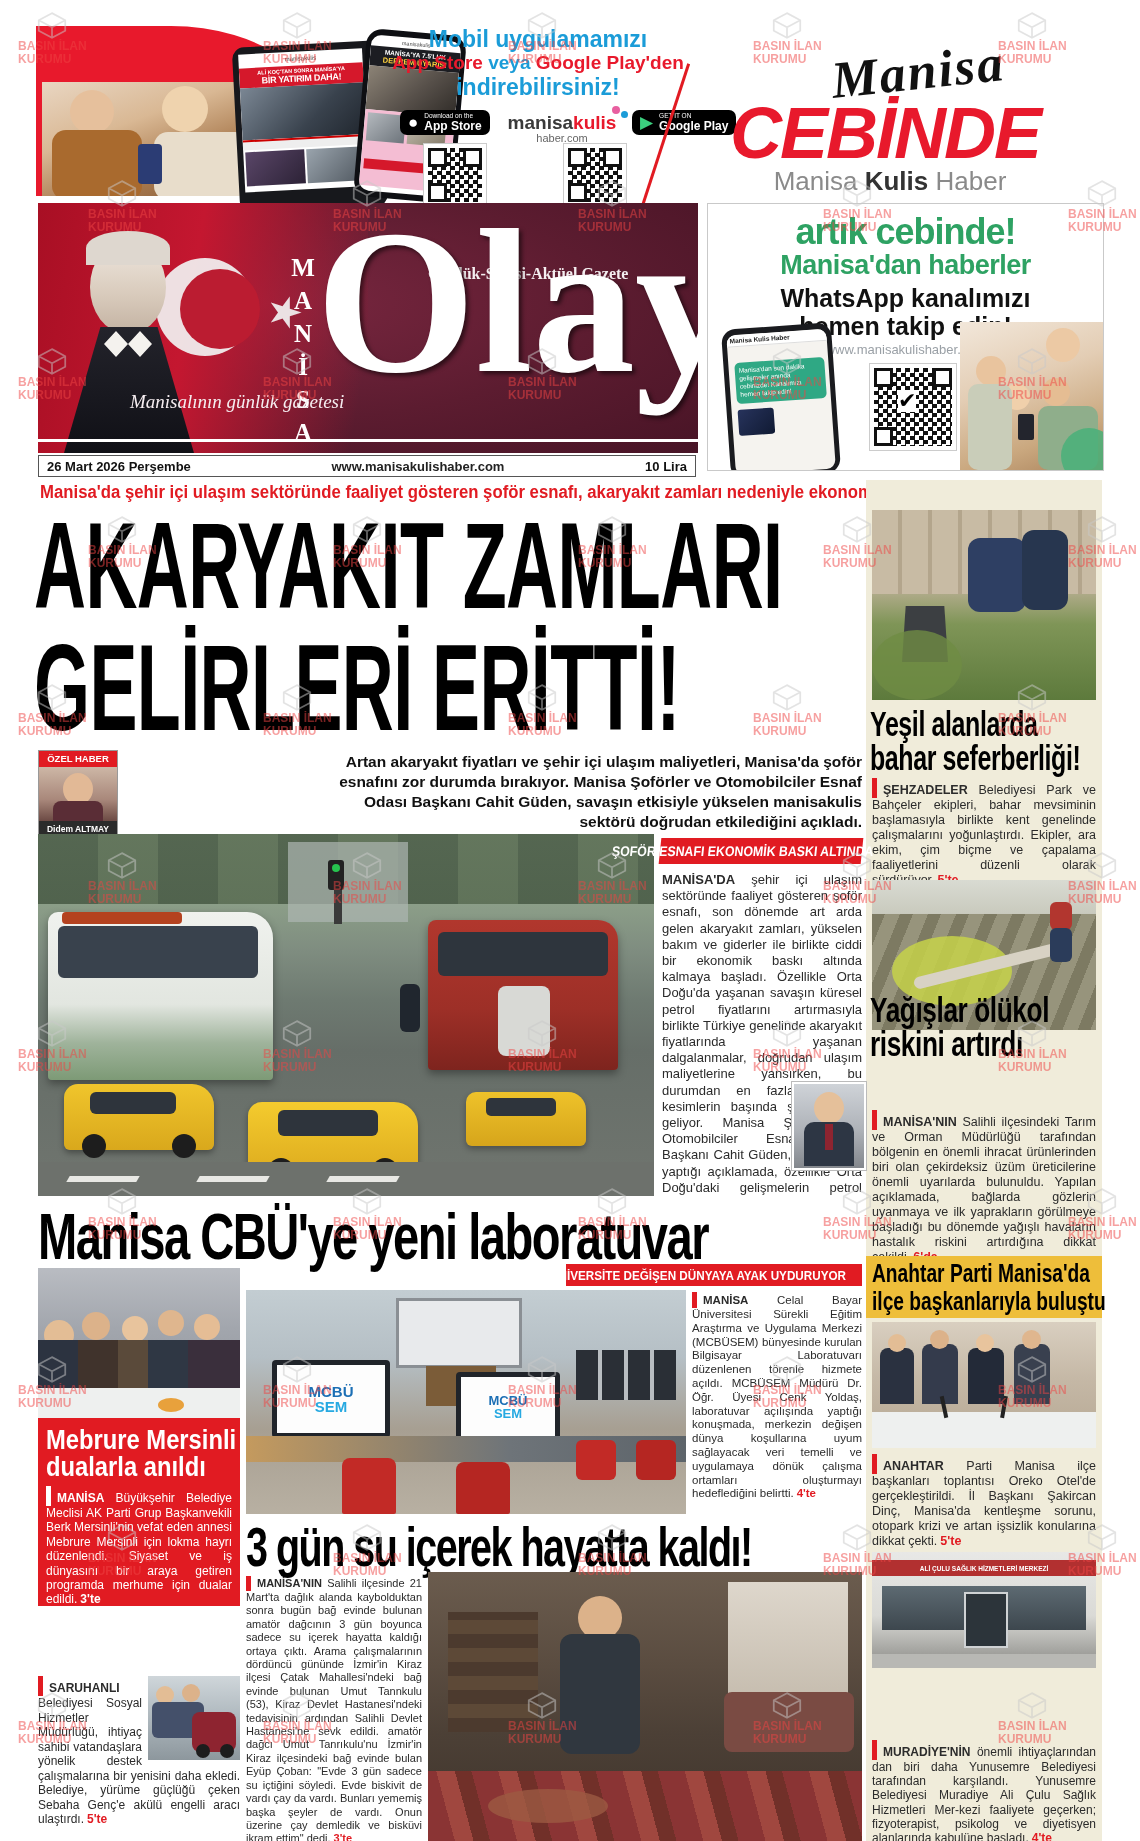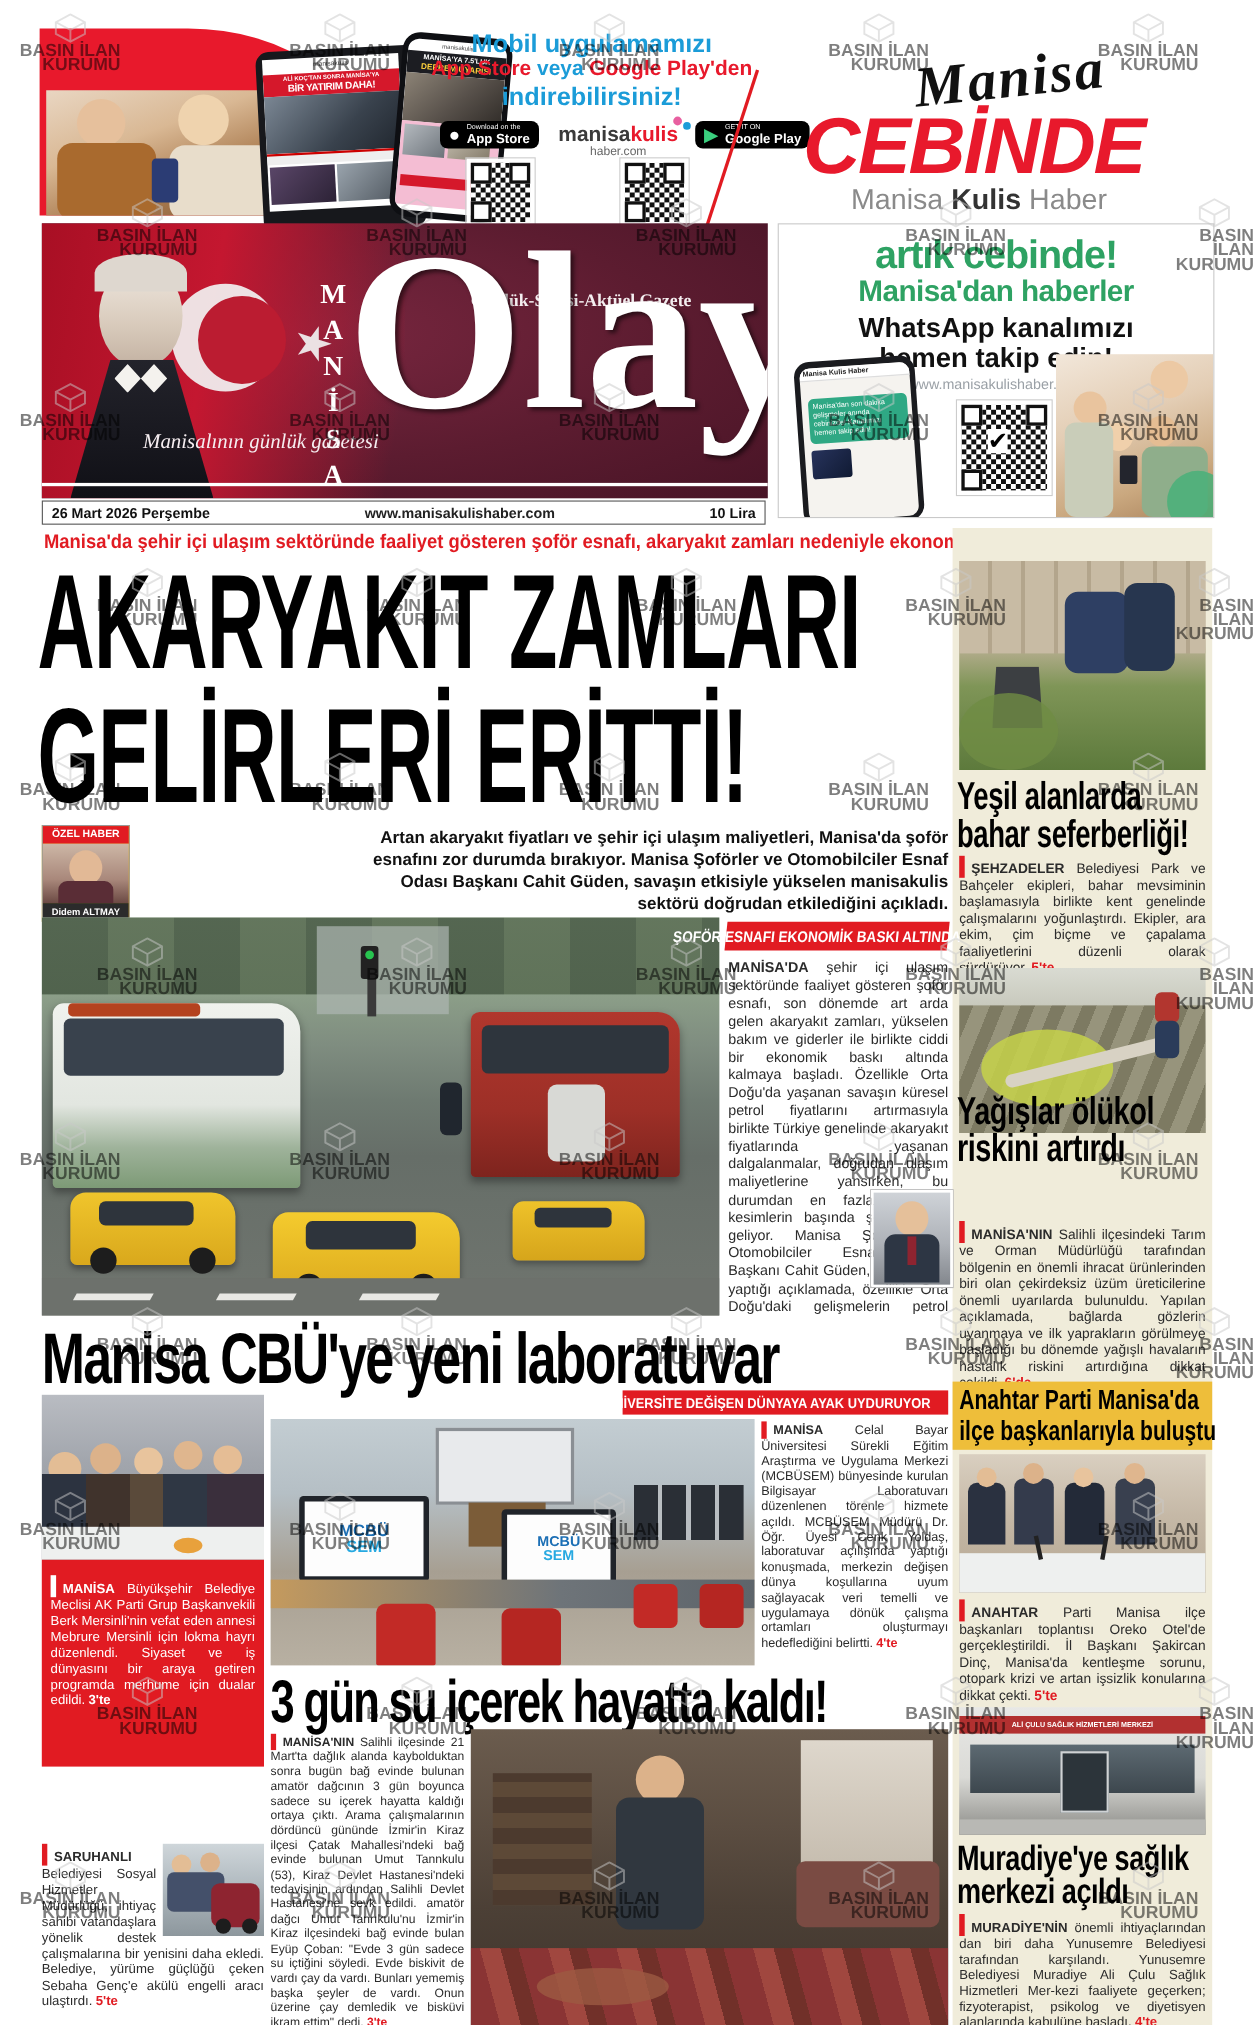--- a/index.html
+++ b/index.html
@@ -7,22 +7,22 @@
         font-family:"Liberation Sans","DejaVu Sans",sans-serif;}
   .abs{position:absolute;}
   .cx{display:inline-block;white-space:nowrap;transform-origin:0 0;}
   .photo{position:absolute;overflow:hidden;}
   .ref{color:#e11b22;font-weight:bold;margin-left:3px;}
   .pbar{display:inline-block;width:5px;height:20px;background:#e11b22;margin-right:6px;vertical-align:-4px;}
   .pbar.white{background:#fff;}
   .bodytxt{color:#2b2b2b;text-align:justify;}
   .hl{font-weight:bold;color:#000;letter-spacing:-1px;line-height:1;}
   .serif{font-family:"Liberation Serif","DejaVu Serif",serif;}
-  .wm{position:absolute;z-index:40;pointer-events:none;opacity:.5;text-align:right;color:#000000;
-      font-weight:bold;font-size:16px;line-height:13px;}
+  .wm{position:absolute;z-index:40;pointer-events:none;opacity:.5;text-align:left;color:#ef4444;
+      font-weight:bold;font-size:12px;line-height:13px;}
   .wm svg{display:block;margin:0 auto 1px auto;}
   .qr{background:repeating-conic-gradient(#111 0% 25%, #fff 0% 50%) 0 0/9px 9px;border:4px solid #fff;outline:1px solid #ccc;position:absolute;}
   .qr .eye{position:absolute;width:13px;height:13px;border:3px solid #111;background:#fff;}
   .storebadge{position:absolute;background:#000;border-radius:7px;color:#fff;display:flex;align-items:center;padding:3px 8px;gap:6px;}
   .storebadge .glyph{font-size:17px;line-height:1;}
   .storebadge .txt{display:flex;flex-direction:column;line-height:1.05;}
   .storebadge .small{font-size:6.5px;}
   .storebadge .name{font-size:12px;font-weight:bold;}
   .redlabel{background:#e11b22;color:#fff;font-weight:bold;display:flex;align-items:center;justify-content:center;}
   .sb-h{font-weight:bold;color:#000;line-height:1.05;letter-spacing:-.5px;}
@@ -262,24 +262,20 @@
   </div>
 
   <div class="photo" style="left:872px;top:1552px;width:224px;height:116px;background:linear-gradient(180deg,#e8e8e6 0%,#dadad6 55%,#9c9c98 90%,#8a8a86 100%);">
     <div class="abs" style="left:0;top:8px;width:224px;height:16px;background:#b23030;display:flex;align-items:center;justify-content:center;">
       <span style="font-size:6.5px;color:#fff;font-weight:bold;white-space:nowrap;">ALİ ÇULU SAĞLIK HİZMETLERİ MERKEZİ</span>
     </div>
     <div class="abs" style="left:10px;top:34px;width:204px;height:44px;background:linear-gradient(180deg,#5d6a72,#3d474e);"></div>
     <div class="abs" style="left:92px;top:40px;width:40px;height:52px;background:#2c343a;border:2px solid #cfd2d4;"></div>
     <div class="abs" style="left:0;bottom:0;width:224px;height:14px;background:#b8b8b4;"></div>
   </div>
-  <div class="abs sb-h" style="left:870px;top:1674px;">
-    <span class="cx" style="transform:scale(.85,1.1);font-size:29px;">Muradiye'ye sağlık</span><br>
-    <span class="cx" style="transform:scale(.85,1.1);font-size:29px;">merkezi açıldı</span>
-  </div>
   <div class="abs bodytxt" style="left:872px;top:1740px;width:224px;font-size:12px;line-height:14.2px;">
     <span class="pbar"></span><b>MURADİYE'NİN</b><span> önemli ihtiyaçlarından dan biri daha Yunusemre Belediyesi tarafından karşılandı. Yunusemre Belediyesi Muradiye Ali Çulu Sağlık Hizmetleri Mer-kezi faaliyete geçerken; fizyoterapist, psikolog ve diyetisyen alanlarında kabulüne başladı.</span><span class="ref">4'te</span>
   </div>
 
   <div class="abs" style="left:38px;top:750px;width:78px;height:86px;border:1px solid #999;background:#eab308;">
     <div style="background:#e11b22;color:#fff;font-size:9.5px;font-weight:bold;text-align:center;height:16px;line-height:16px;">ÖZEL HABER</div>
     <div class="photo" style="left:0;top:16px;width:78px;height:54px;background:linear-gradient(180deg,#cdb7a6 0%,#a9887b 60%,#6c4a44 100%);">
       <div class="abs" style="left:24px;top:6px;width:30px;height:32px;border-radius:50%;background:#e2b996;"></div>
       <div class="abs" style="left:14px;top:34px;width:50px;height:22px;border-radius:8px 8px 0 0;background:#5a2d36;"></div>
     </div>
@@ -347,20 +343,24 @@
     <div class="abs" style="left:6px;top:52px;width:30px;height:30px;border-radius:50%;background:#e3bd95;"></div>
     <div class="abs" style="left:44px;top:44px;width:28px;height:28px;border-radius:50%;background:#dcb28a;"></div>
     <div class="abs" style="left:84px;top:48px;width:26px;height:26px;border-radius:50%;background:#e8c49d;"></div>
     <div class="abs" style="left:120px;top:42px;width:26px;height:26px;border-radius:50%;background:#dfb68e;"></div>
     <div class="abs" style="left:156px;top:46px;width:26px;height:26px;border-radius:50%;background:#e5bd95;"></div>
     <div class="abs" style="left:0;top:72px;width:202px;height:50px;background:linear-gradient(90deg,#2c3340 0 40px,#40332c 40px 80px,#5a4a3a 80px 110px,#2f3744 110px 150px,#3a2f3c 150px 202px);"></div>
     <div class="abs" style="left:0;bottom:0;width:202px;height:30px;background:#eef0ef;"></div>
     <div class="abs" style="left:120px;bottom:6px;width:26px;height:14px;border-radius:50%;background:#e8a13c;"></div>
   </div>
   <div class="abs" style="left:38px;top:1418px;width:202px;height:188px;background:#e11b22;color:#fff;padding:8px;box-sizing:border-box;">
+    <div style="line-height:1;">
+      <span class="cx" style="transform:scale(.88,1.05);font-size:27px;font-weight:bold;">Mebrure Mersinli</span><br>
+      <span class="cx" style="transform:scale(.88,1.05);font-size:27px;font-weight:bold;">dualarla anıldı</span>
+    </div>
     <div style="font-size:12px;line-height:14.4px;margin-top:6px;text-align:justify;">
       <span class="pbar white"></span><b>MANİSA</b><span> Büyükşehir Belediye Meclisi AK Parti Grup Başkanvekili Berk Mersinli'nin vefat eden annesi Mebrure Mersinli için lokma hayrı düzenlendi. Siyaset ve iş dünyasını bir araya getiren programda merhume için dualar edildi.</span><b style="margin-left:3px;">3'te</b>
     </div>
   </div>
   <div class="abs bodytxt" style="left:38px;top:1676px;width:202px;height:165px;font-size:12px;line-height:14.5px;overflow:hidden;">
     <div class="photo" style="float:right;position:relative;width:92px;height:84px;margin:0 0 4px 6px;background:linear-gradient(180deg,#cfd6da 0%,#aab4ba 55%,#8d979d 100%);">
       <div class="abs" style="left:8px;top:10px;width:18px;height:18px;border-radius:50%;background:#e3bd95;"></div>
       <div class="abs" style="left:34px;top:8px;width:18px;height:18px;border-radius:50%;background:#dcb28a;"></div>
       <div class="abs" style="left:4px;top:26px;width:52px;height:36px;border-radius:6px;background:#44506a;"></div>
       <div class="abs" style="left:44px;top:36px;width:44px;height:40px;border-radius:8px;background:#8e2430;"></div>

